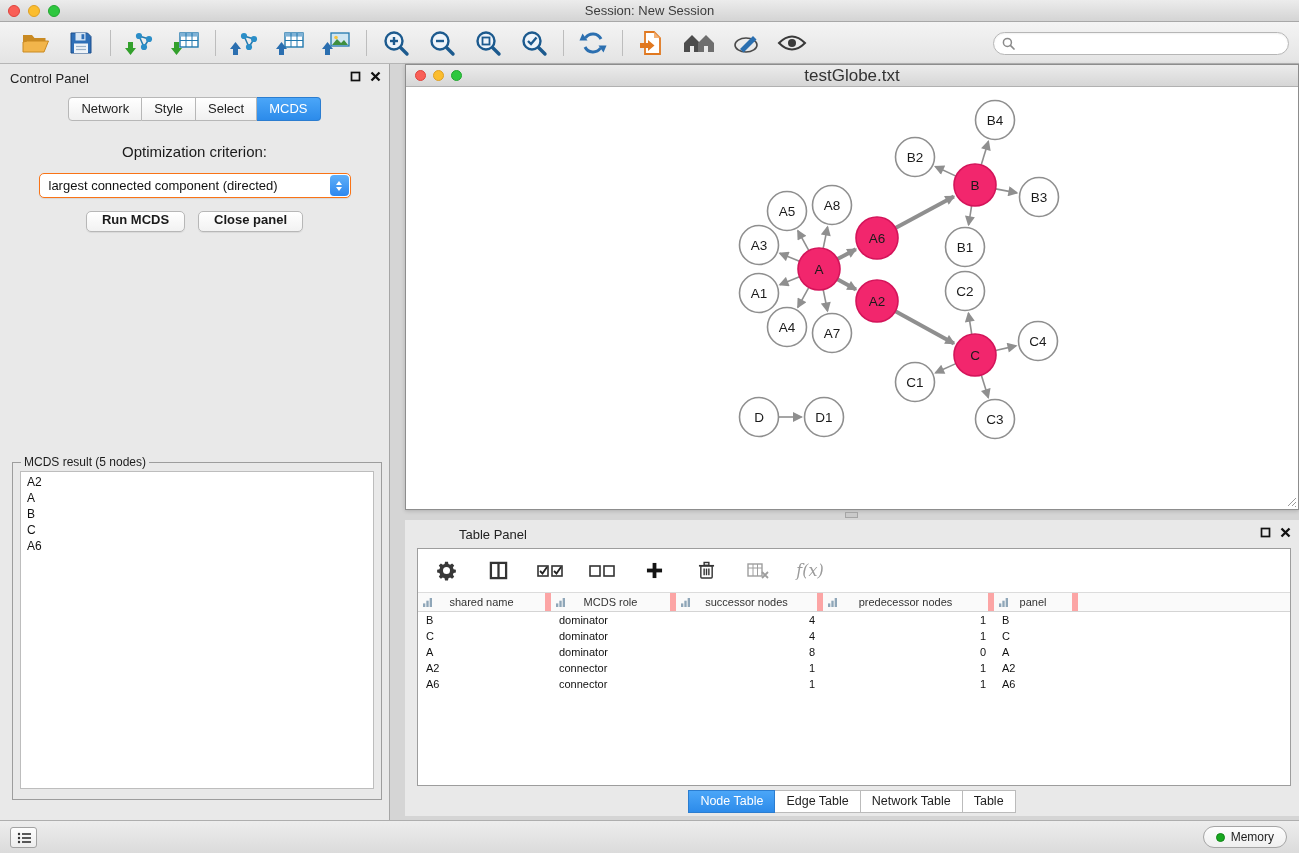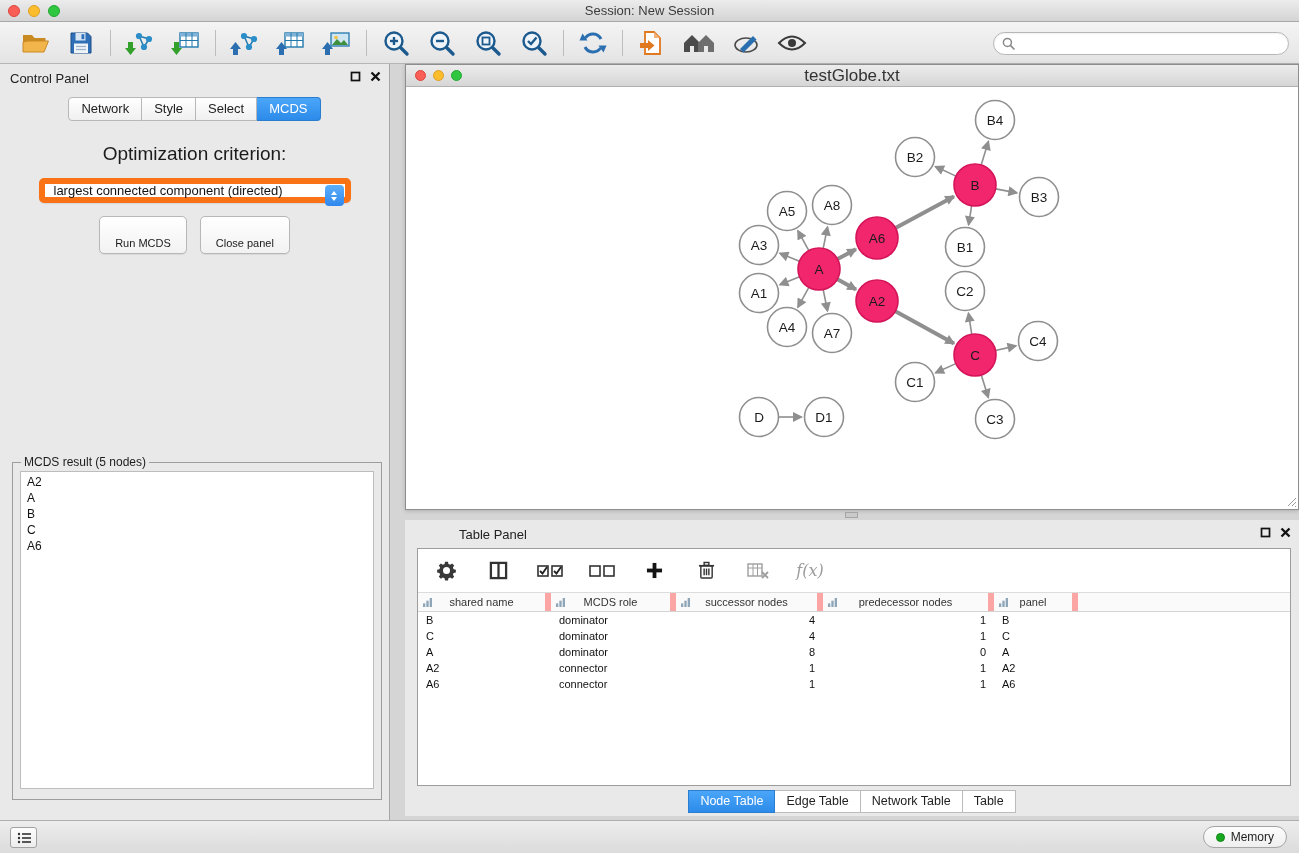--- a/index.html
+++ b/index.html
@@ -36,36 +36,36 @@
   .panel-title { font-size:13px; color:#222; padding:7px 0 0 10px; }
   .panel-controls { position:absolute; right:8px; top:7px; display:flex; gap:9px; align-items:center; }
 
   .cp-tabs { display:flex; justify-content:center; margin-top:7px; }
   .cp-tab { font-size:13px; padding:3px 12px 4px; background:linear-gradient(#ffffff,#f0f0f0);
     border:1px solid #b7b7b7; border-left:none; color:#222; }
   .cp-tab:first-child { border-left:1px solid #b7b7b7; border-radius:4px 0 0 4px; }
   .cp-tab:last-child { border-radius:0 4px 4px 0; }
   .cp-tab.active { background:linear-gradient(#4ba6f8,#2c8bea); color:#fff; border-color:#2b7dd0; }
 
-  .criterion-label { text-align:center; margin-top:22px; font-size:19px; color:#1b1b1b; }
+  .criterion-label { text-align:center; margin-top:22px; font-size:15px; color:#1b1b1b; }
   .dropdown { margin:13px auto 0; width:312px; height:25px; background:#fff;
-    border:6px solid #f97316; border-radius:5px; position:relative; display:flex;
+    border:1px solid #f97316; border-radius:5px; position:relative; display:flex;
     align-items:center; padding-left:9px; font-size:13px; color:#111;
     box-shadow:0 1px 1px rgba(0,0,0,.08); }
   .dropdown-stepper { position:absolute; right:1px; top:1px; width:19px; height:21px;
     border-radius:4px; background:linear-gradient(#5fb0f9,#2e87ee);
     display:flex; flex-direction:column; align-items:center; justify-content:center; gap:2px; }
   .chev { width:0; height:0; border-left:3.5px solid transparent; border-right:3.5px solid transparent; }
   .chev.up { border-bottom:4px solid #fff; }
   .chev.down { border-top:4px solid #fff; }
 
   .cp-buttons { display:flex; justify-content:center; gap:13px; margin-top:13px; }
-  .mac-btn { font-size:11px; color:#1a1a1a; background:linear-gradient(#ffffff,#f2f2f2);
-    border:1px solid #b7b7b7; border-radius:5px; padding:20px 15px 4px;
-    box-shadow:0 1px 1px rgba(0,0,0,.07); }
+  .mac-btn { font-size:13px; color:#1a1a1a; background:linear-gradient(#ffffff,#f2f2f2);
+    border:1px solid #b7b7b7; border-radius:5px; padding:0 15px 4px;
+    box-shadow:0 1px 1px rgba(0,0,0,.07);font-weight:bold; }
 
   fieldset.result-group { position:absolute; left:12px; top:391px; width:370px; height:345px;
     border:1px solid #9d9d9d; padding:2px 7px 10px; background:transparent; }
   fieldset.result-group legend { font-size:12px; color:#1c1c1c; padding:0 3px; margin-left:1px; }
   .result-list { width:100%; height:100%; background:#fff; border:1px solid #bdbdbd;
     font-size:12px; color:#111; padding:2px 6px; overflow:auto; }
   .result-list div { line-height:16px; }
 
   
   .network-window { position:absolute; left:405px; top:64px; width:894px; height:446px;

